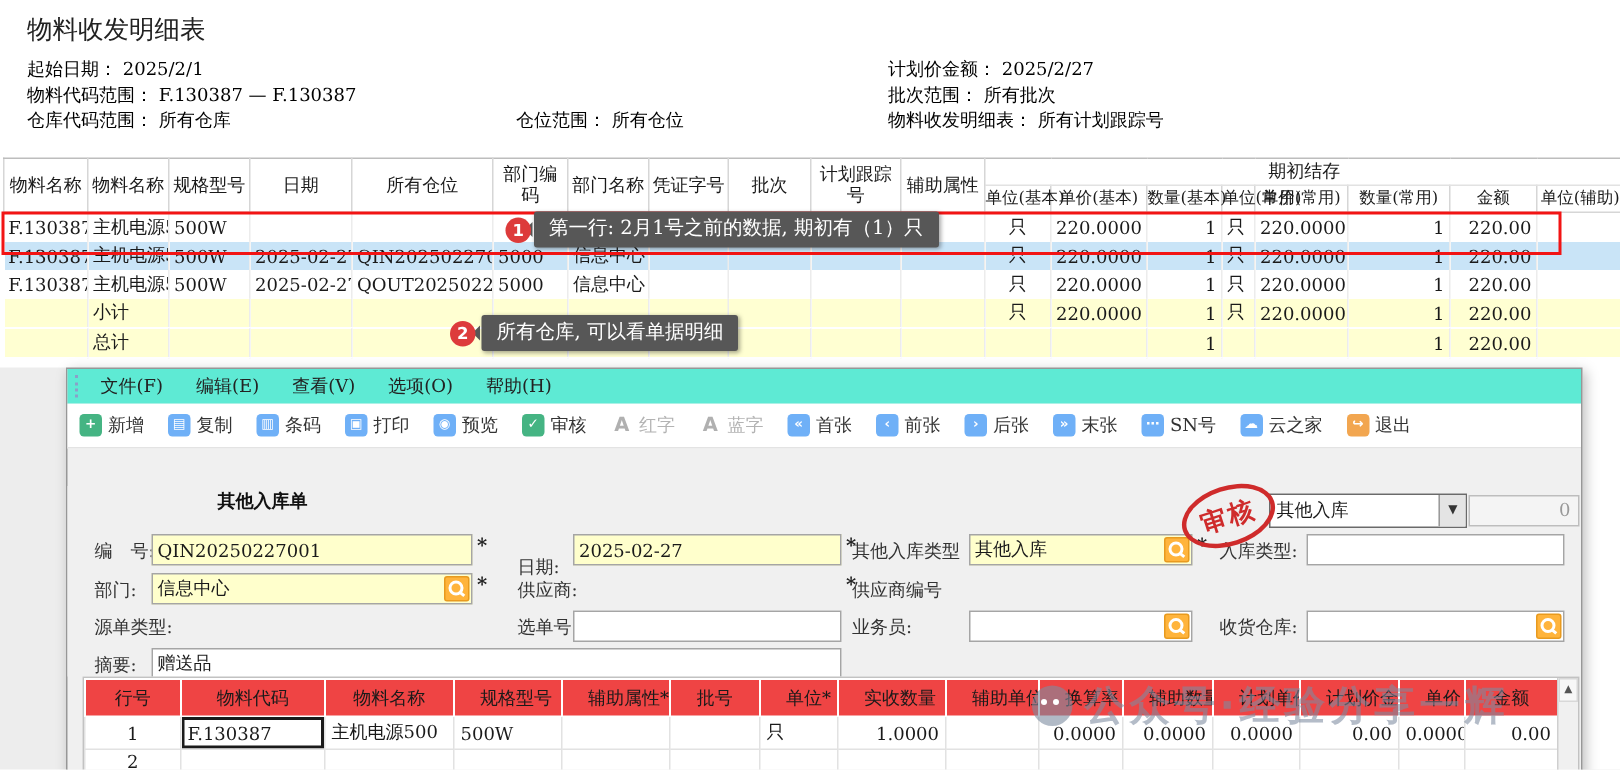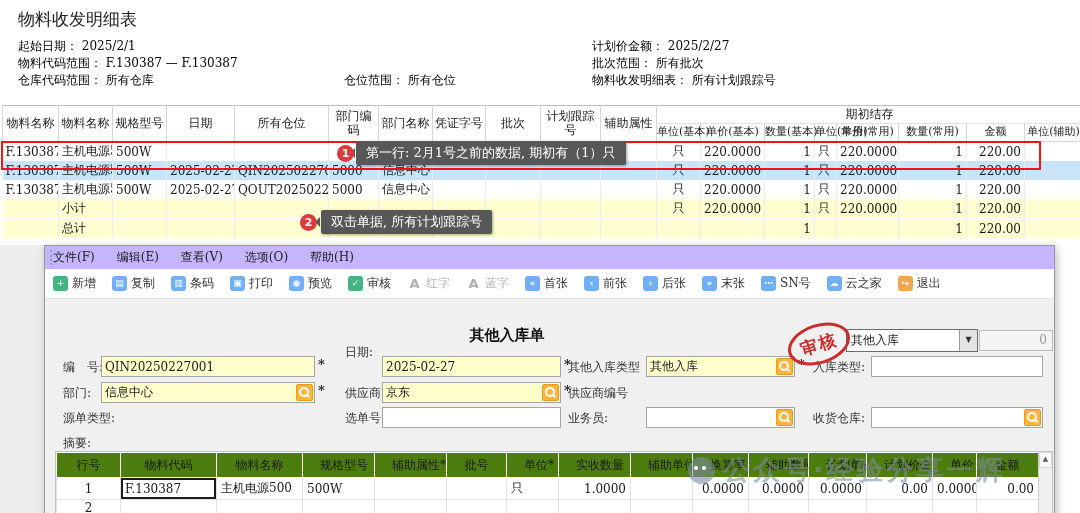--- a/index.html
+++ b/index.html
@@ -39,34 +39,34 @@
   .ann2c{left:300px;top:214px}.tip2{left:321px;top:210px}
 
   
   .lstrip{position:absolute;left:0;top:245px;width:44px;height:268px;background:#ededed}
   .dialog{position:absolute;left:44px;top:245px;width:1009px;height:290px;background:#f0f0f0;
           border:1px solid #979797;box-shadow:2px 2px 8px rgba(0,0,0,.25);z-index:10;font-size:12px}
   .titlebar{height:26px;background:#fff;display:flex;align-items:center;padding:0 6px}
   .dtitle{margin-left:6px;color:#222}
   .ctrls{margin-left:auto;display:flex}
   .ctrl{width:30px;text-align:center;font:14px "DejaVu Sans",sans-serif;color:#444;cursor:default}
-  .menubar{height:23px;background:#c4b5fd;display:flex;align-items:center;gap:22px;
-           padding-left:8px;position:relative}
+  .menubar{height:23px;background:#5eead4;display:flex;align-items:center;gap:22px;
+           padding-left:22px;position:relative}
   .grip{position:absolute;left:5px;top:4px;height:15px;border-left:2px dotted #8aa0c8}
   .mitem{color:#222;cursor:default}
   .toolbar{height:29px;background:#fff;display:flex;align-items:center;border-bottom:1px solid #e3e3e3}
   .titem{display:flex;align-items:center;gap:4px;padding:0 8px;color:#333;white-space:nowrap}
   .titem.dis{color:#b3b3b3}
   .ticon{width:15px;height:15px;border-radius:3px;color:#fff;
          font:bold 9px "DejaVu Sans",sans-serif;text-align:center;line-height:15px;flex:none}
   .ticon.nobg{background:none !important;color:#b0b0b0;font-size:13px}
 
   .formarea{position:absolute;left:0;top:78px;width:1007px;height:127px;background:#f0f0f0}
-  .formtitle{position:absolute;left:112px;top:2px;width:700px;text-align:center;
-             font-size:15px;font-weight:bold;color:#111}
+  .formtitle{position:absolute;left:100px;top:2px;width:700px;
+             font-size:12px;font-weight:bold;color:#111}
   .stamp{position:absolute;left:742px;top:0px;width:58px;height:34px;border:3px solid #cf2b2b;
          border-radius:50%;color:#cf2b2b;font-size:17px;font-weight:bold;letter-spacing:2px;
          display:flex;align-items:center;justify-content:center;transform:rotate(-18deg);z-index:3}
   .combo{position:absolute;left:801px;top:5px;width:130px;height:21px;border:1px solid #6a6a6a;
          background:#fff;display:flex;align-items:center}
   .combo .val{flex:1;padding:0 4px;white-space:nowrap;overflow:hidden}
   .combo .db{width:17px;height:100%;background:#e4e4e4;border-left:1px solid #9a9a9a;
              text-align:center;font-size:8px;line-height:19px;color:#333}
   .pcount{position:absolute;left:934px;top:6px;width:62px;height:19px;border:1px solid #bdbdbd;
           background:#f4f4f4;color:#999;text-align:right;line-height:19px;padding:0 5px}
@@ -80,21 +80,21 @@
       margin-right:1px;position:relative;flex:none;cursor:pointer}
   .lk::before{content:"";position:absolute;left:2px;top:2px;width:6px;height:6px;
       border:2px solid #fff;border-radius:50%}
   .lk::after{content:"";position:absolute;left:9px;top:10px;width:4px;height:2px;background:#fff;
       transform:rotate(40deg)}
   .req{position:absolute;color:#222;font-size:13px;font-weight:bold}
 
   .gridwrap{position:absolute;left:10px;top:205px;width:996px;height:85px;overflow:hidden;
             background:#fff;border:1px solid #c2c2c2}
   table.grid{border-collapse:collapse;table-layout:fixed;width:1022px;font-size:12px}
-  table.grid th{background:#4d7c0f;border:1px solid #fff;font-weight:normal;height:24px;
+  table.grid th{background:#ef4444;border:1px solid #fff;font-weight:normal;height:24px;
                 padding:0 17px;white-space:nowrap;overflow:hidden}
   table.grid td{border:1px solid #e2e2e2;height:16px;padding:0 4px;white-space:nowrap;overflow:hidden}
   table.grid tbody tr:first-child td{height:21px}
   td.selcell{box-shadow:inset 0 0 0 2px #1b1b1b}
   .vscroll{position:absolute;right:0;top:0;width:13px;height:85px;background:#f0f0f0;
            border-left:1px solid #cfcfcf}
   .varrow{height:14px;background:#f7f7f7;border:1px solid #d8d8d8;text-align:center;
           font-size:7px;line-height:13px;color:#555;cursor:pointer}
 
   
@@ -273,21 +273,21 @@
           <td class="a-r">220.00</td>
           <td></td>
         </tr>
       </tbody>
   </table>
 
   <div class="redbox"></div>
   <div class="annc ann1c">1</div>
   <div class="tip tip1">第一行: 2月1号之前的数据, 期初有（1）只</div>
   <div class="annc ann2c">2</div>
-  <div class="tip tip2">双击单据, 所有计划跟踪号</div>
+  <div class="tip tip2">所有仓库, 可以看单据明细</div>
 </div>
 
 <div class="lstrip"></div>
 
 <div class="dialog">
 
   <div class="menubar">
     <span class="grip"></span>
     <span style="display:flex;gap:22px">
         <span class="mitem">文件(F)</span>
@@ -368,21 +368,21 @@
       <span class="val">其他入库</span>
       <span class="db">▼</span>
     </div>
     <div class="pcount">0</div>
 
     <span class="fl" style="left:18px;top:35px">编　号:</span>
     <span class="fi y" style="left:56px;top:32px;width:212px">
         <input value="QIN20250227001" style="">
       </span>
     <span class="req" style="left:273px;top:33px">*</span>
-    <span class="fl" style="left:300px;top:20px">日期:</span>
+    <span class="fl" style="left:300px;top:46px">日期:</span>
     <span class="fi y" style="left:337px;top:32px;width:177px">
         <input value="2025-02-27" style="">
       </span>
     <span class="req" style="left:519px;top:33px">*</span>
     <span class="fl" style="left:523px;top:35px">其他入库类型</span>
     <span class="fi y" style="left:601px;top:32px;width:147px">
         <input value="其他入库" style="">
         <span class="lk"></span>
       </span>
     <span class="req" style="left:753px;top:33px">*</span>
@@ -391,44 +391,43 @@
         <input value="" style="">
       </span>
 
     <span class="fl" style="left:18px;top:61px">部门:</span>
     <span class="fi y" style="left:56px;top:58px;width:212px">
         <input value="信息中心" style="">
         <span class="lk"></span>
       </span>
     <span class="req" style="left:273px;top:59px">*</span>
     <span class="fl" style="left:300px;top:61px">供应商:</span>
-    <span class="fi y" style="left:337px;top:58px;width:177px">
-        <input value="京东" style="">
-        <span class="lk"></span>
-      </span>
     <span class="req" style="left:519px;top:59px">*</span>
     <span class="fl" style="left:523px;top:61px">供应商编号</span>
 
     <span class="fl" style="left:18px;top:86px">源单类型:</span>
     <span class="fl" style="left:300px;top:86px">选单号:</span>
     <span class="fi" style="left:337px;top:83px;width:177px">
         <input value="" style="">
       </span>
     <span class="fl" style="left:523px;top:86px">业务员:</span>
     <span class="fi" style="left:601px;top:83px;width:147px">
         <input value="" style="">
         <span class="lk"></span>
       </span>
     <span class="fl" style="left:768px;top:86px">收货仓库:</span>
     <span class="fi" style="left:826px;top:83px;width:170px">
         <input value="" style="">
         <span class="lk"></span>
       </span>
 
     <span class="fl" style="left:18px;top:111px">摘要:</span>
+    <span class="fi" style="left:56px;top:108px;width:458px">
+        <input value="赠送品" style="">
+      </span>
   </div>
 
   <div class="gridwrap">
     <table class="grid">
       <colgroup>
         <col style="width:64px">
           <col style="width:96px">
           <col style="width:86px">
           <col style="width:72px">
         <col style="width:72px">

